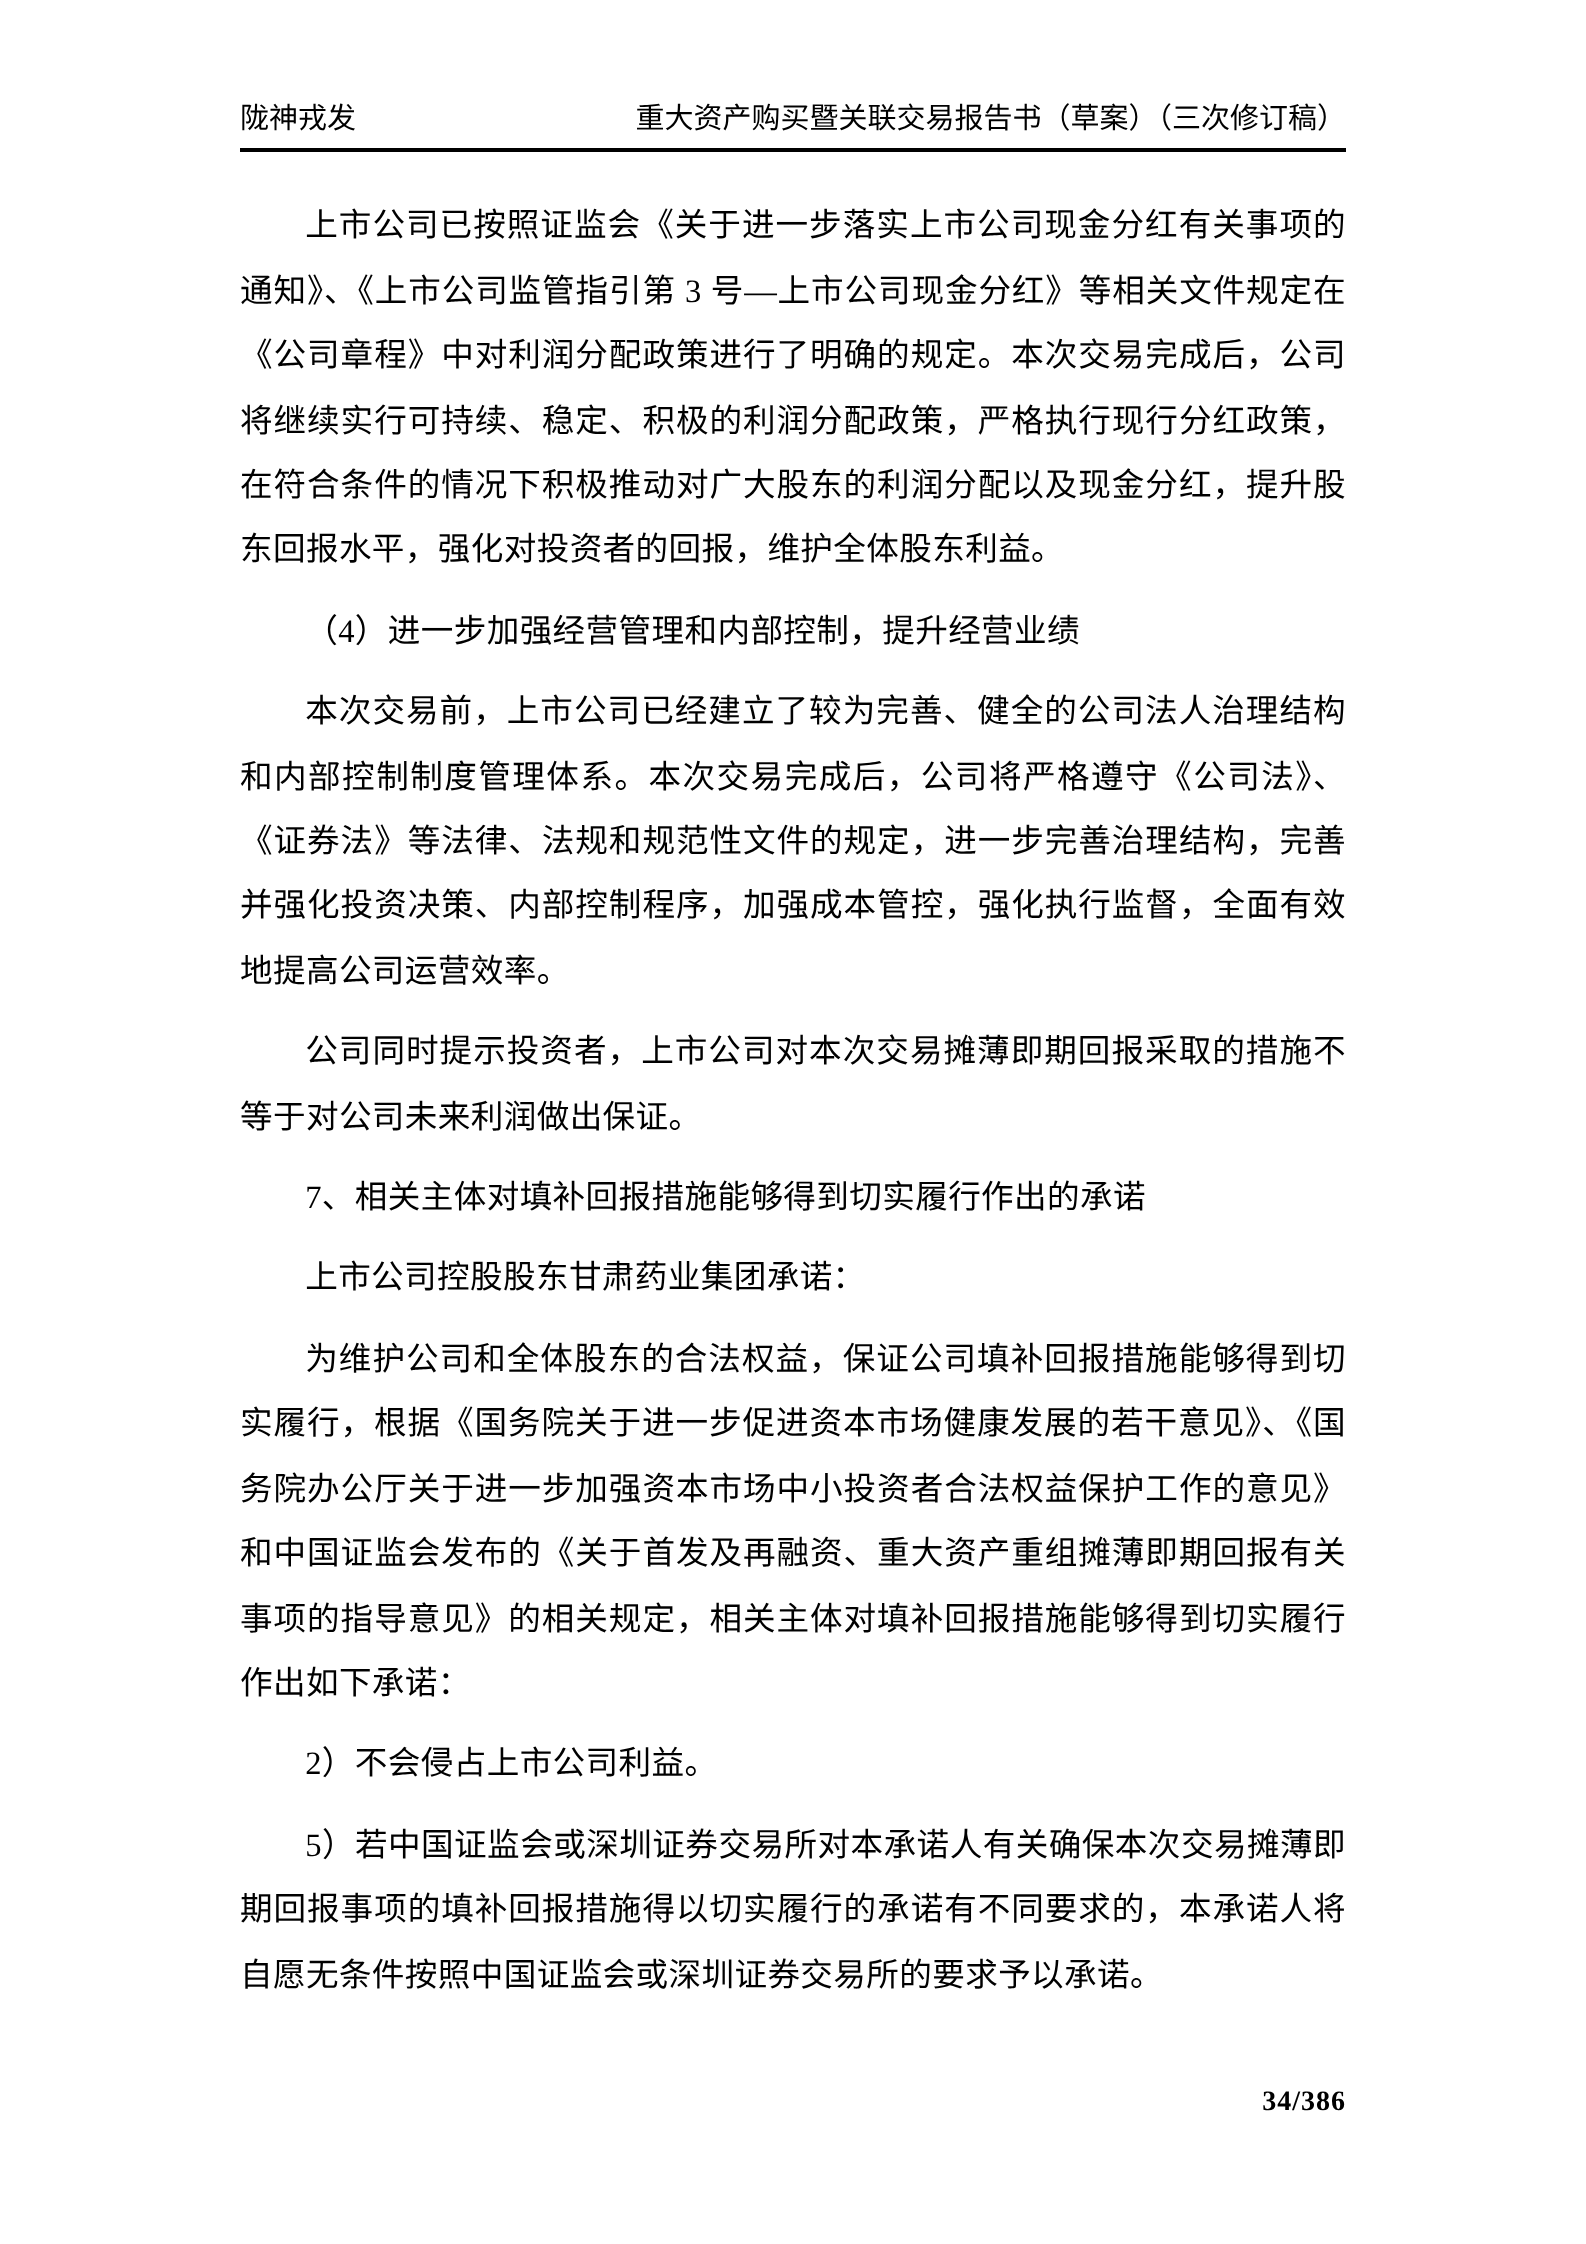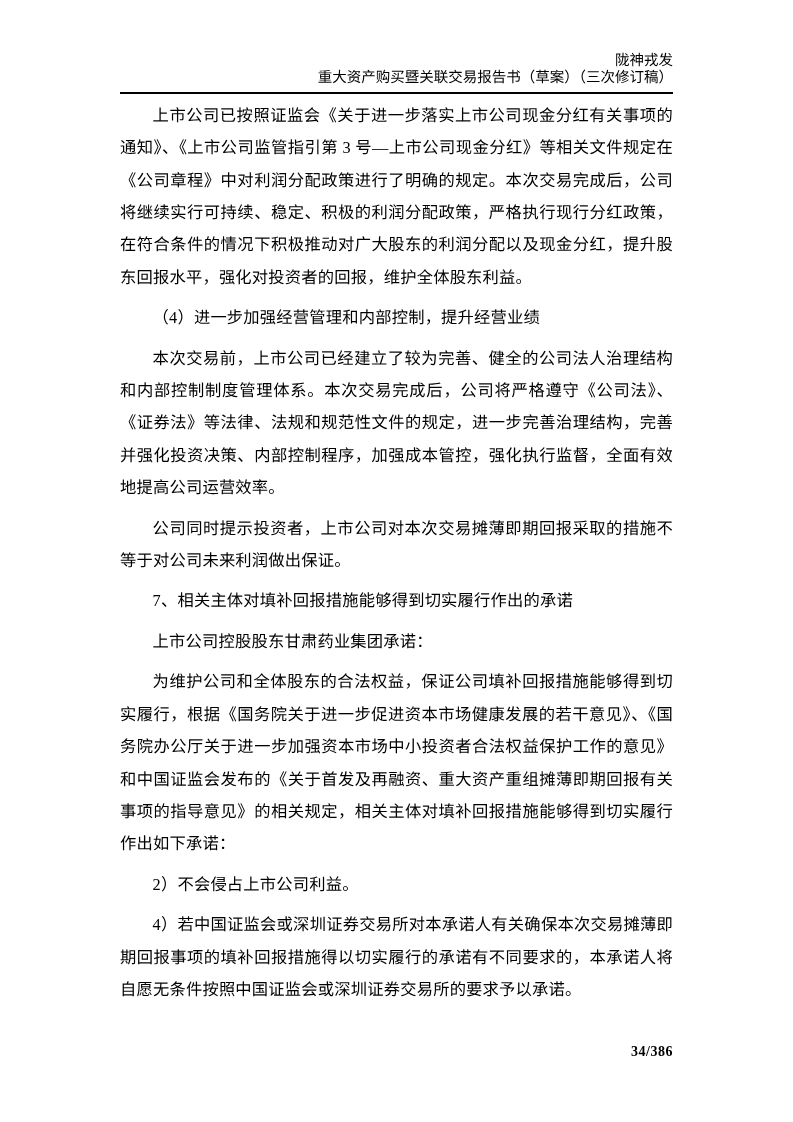--- a/index.html
+++ b/index.html
@@ -21,24 +21,23 @@
   }
   .page-header {
     display: flex;
     justify-content: space-between;
     align-items: flex-end;
     border-bottom: 2px solid #000000;
     padding-bottom: 5px;
     font-size: 14.5px;
     line-height: 1.2;
     white-space: nowrap;
-    flex-direction: column;
   }
   .doc-body {
-    margin-top: 6px;
+    margin-top: 21px;
     font-size: 16.3px;
     line-height: 32.4px;
   }
   .doc-body p {
     margin: 0 0 8px 0;
     text-indent: 2em;
     text-align: justify;
     text-justify: inter-ideograph;
     letter-spacing: 0.2px;
   }
@@ -67,20 +66,20 @@
 
   <div class="doc-body">
     <p class="body">上市公司已按照证监会《关于进一步落实上市公司现金分红有关事项的通知》、《上市公司监管指引第 3 号—上市公司现金分红》等相关文件规定在《公司章程》中对利润分配政策进行了明确的规定。本次交易完成后，公司将继续实行可持续、稳定、积极的利润分配政策，严格执行现行分红政策，在符合条件的情况下积极推动对广大股东的利润分配以及现金分红，提升股东回报水平，强化对投资者的回报，维护全体股东利益。</p>
     <p class="heading">（4）进一步加强经营管理和内部控制，提升经营业绩</p>
     <p class="body">本次交易前，上市公司已经建立了较为完善、健全的公司法人治理结构和内部控制制度管理体系。本次交易完成后，公司将严格遵守《公司法》、《证券法》等法律、法规和规范性文件的规定，进一步完善治理结构，完善并强化投资决策、内部控制程序，加强成本管控，强化执行监督，全面有效地提高公司运营效率。</p>
     <p class="body">公司同时提示投资者，上市公司对本次交易摊薄即期回报采取的措施不等于对公司未来利润做出保证。</p>
     <p class="heading">7、相关主体对填补回报措施能够得到切实履行作出的承诺</p>
     <p class="body">上市公司控股股东甘肃药业集团承诺：</p>
     <p class="body">为维护公司和全体股东的合法权益，保证公司填补回报措施能够得到切实履行，根据《国务院关于进一步促进资本市场健康发展的若干意见》、《国务院办公厅关于进一步加强资本市场中小投资者合法权益保护工作的意见》和中国证监会发布的《关于首发及再融资、重大资产重组摊薄即期回报有关事项的指导意见》的相关规定，相关主体对填补回报措施能够得到切实履行作出如下承诺：</p>
     <p class="body">2）不会侵占上市公司利益。</p>
-    <p class="body">4）若中国证监会或深圳证券交易所对本承诺人有关确保本次交易摊薄即期回报事项的填补回报措施得以切实履行的承诺有不同要求的，本承诺人将自愿无条件按照中国证监会或深圳证券交易所的要求予以承诺。</p>
+    <p class="body">5）若中国证监会或深圳证券交易所对本承诺人有关确保本次交易摊薄即期回报事项的填补回报措施得以切实履行的承诺有不同要求的，本承诺人将自愿无条件按照中国证监会或深圳证券交易所的要求予以承诺。</p>
   </div>
 
   <div class="page-footer">
     <span>34/386</span>
   </div>
 
 </div>
 
 </body></html>

